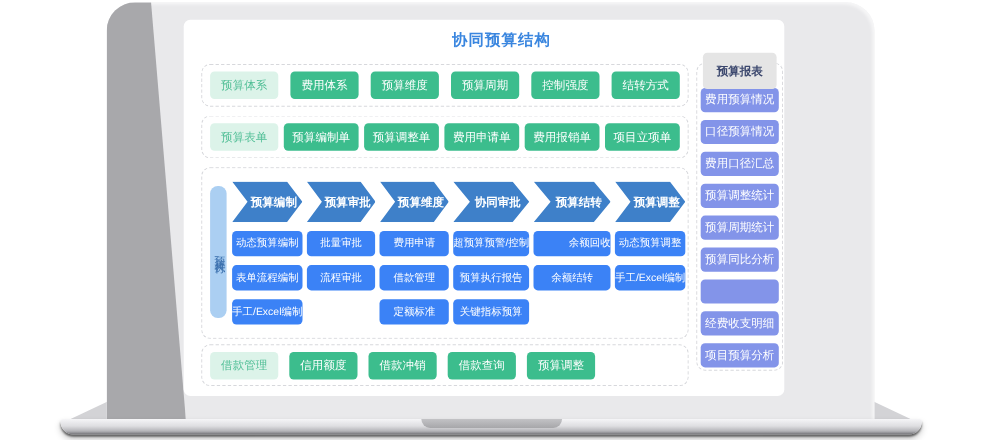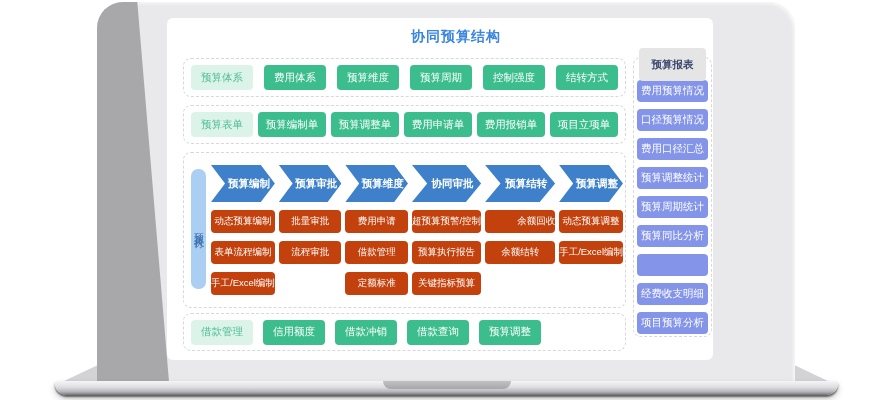--- a/index.html
+++ b/index.html
@@ -56,21 +56,21 @@
               background:#abcff2; border-radius:7px; color:#3b70ae; font-size:10px;
               writing-mode:vertical-lr; text-orientation:upright; letter-spacing:2px;
               display:flex; align-items:center; justify-content:center; }
   .exec-grid { position:absolute; left:27px; top:12px; width:412px;
                display:grid; grid-template-columns:repeat(6,1fr);
                grid-template-rows:37px 23px 23px 23px; gap:8px 4px; }
   .arrow { background:#3e80c9; color:#fff; font-size:10.5px; font-weight:bold;
            clip-path:polygon(0 0,78% 0,100% 50%,78% 100%,0 100%,22% 50%);
            display:flex; align-items:center; justify-content:center; padding-left:12px;
            white-space:nowrap; }
-  .exec-item { background:#c2410c; color:#fff; font-size:9.5px; border-radius:4px;
+  .exec-item { background:#3b82f6; color:#fff; font-size:9.5px; border-radius:4px;
                display:flex; align-items:center; justify-content:center; white-space:nowrap; }
 
   .sidebar { position:absolute; left:466px; top:39px; width:79px; height:280px;
              padding-top:22px; display:flex; flex-direction:column; align-items:center; gap:7px; }
   .sb-header { position:absolute; left:472px; top:30px; width:67px; height:33px; z-index:2;
                background:#e5e5e5; color:#3c486e; font-size:10.5px; font-weight:bold;
                border-radius:4px; display:flex; align-items:center; justify-content:center; }
   .sb-item { width:71px; height:22px; flex:0 0 auto; background:#8394e9; color:#fff;
              font-size:10.5px; border-radius:4px;
              display:flex; align-items:center; justify-content:center; white-space:nowrap; }

